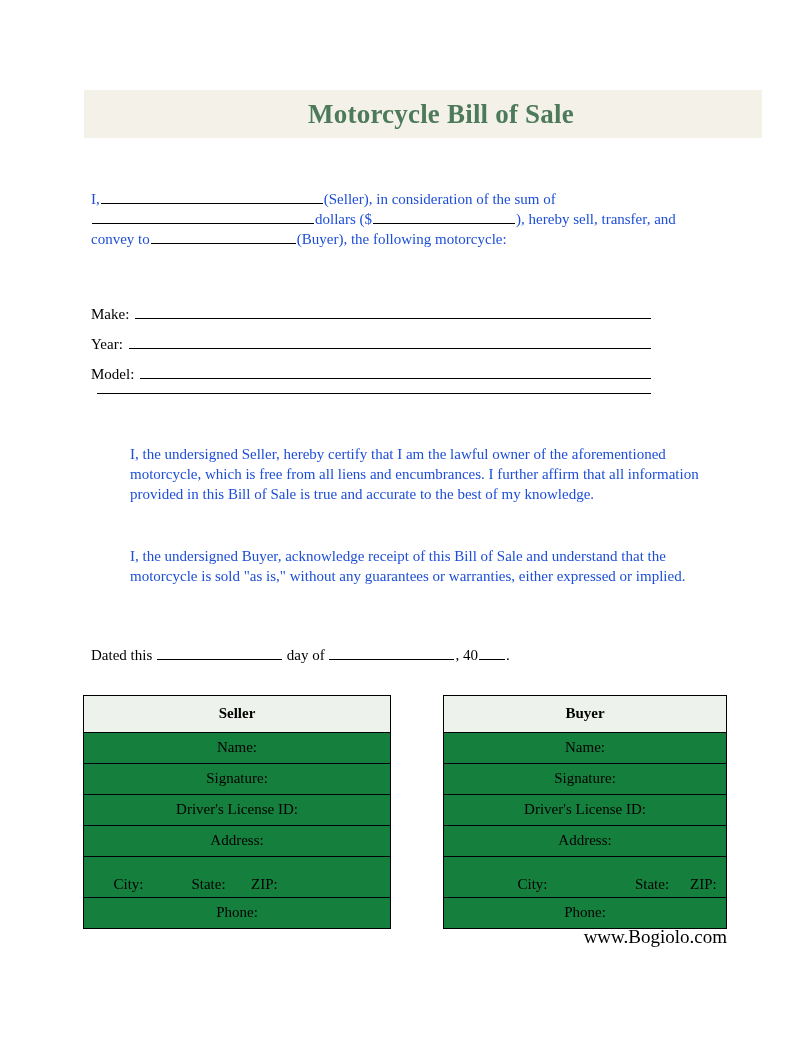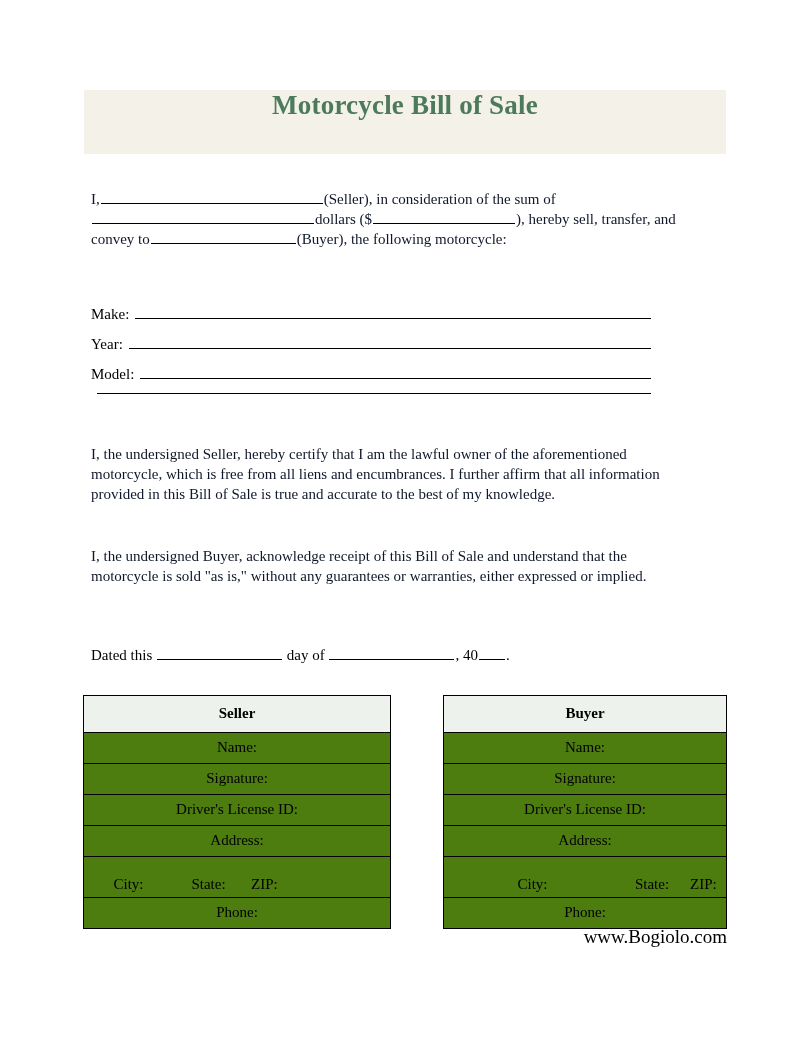--- a/index.html
+++ b/index.html
@@ -23,40 +23,41 @@
     height: 1048px;
     background: #ffffff;
   }
 
   
   .title-band {
     position: absolute;
     left: 84px;
     top: 90px;
     width: 642px;
-    height: 64px;
+    height: 48px;
     background: #f4f2e8;
     display: flex;
-    align-items: flex-start;
+    align-items: center;
     justify-content: center;
+    padding-left: 36px;
   }
   .title-text {
     font-size: 27px;
     font-weight: bold;
     color: #4e7a5c;
     letter-spacing: 0.2px;
     white-space: nowrap;
   }
 
   
   .para {
     position: absolute;
     font-size: 15px;
     line-height: 20px;
-    color: #0f172a;
+    color: #1d4ed8;
   }
 
   .intro {
     left: 91px;
     top: 189px;
     width: 615px;
   }
   .intro .ln { white-space: nowrap; display: block; }
 
   
@@ -97,21 +98,21 @@
   .cert-seller {
     left: 91px;
     top: 444px;
     width: 618px;
   }
   .cert-buyer {
     left: 91px;
     top: 546px;
     width: 618px;
   }
-  .cert-seller div, .cert-buyer div { white-space: nowrap; }
+  .cert-seller div, .cert-buyer div { white-space: nowrap; margin-left: 39px; }
 
   
   .dated {
     position: absolute;
     left: 91px;
     top: 645px;
     font-size: 15px;
     white-space: nowrap;
   }
   .b-day   { width: 125px; }
@@ -124,21 +125,21 @@
     left: 83px;
     top: 695px;
     width: 644px;
     display: flex;
     justify-content: space-between;
   }
   .sig-table {
     width: 308px;
     border: 1.4px solid #000;
     border-collapse: collapse;
-    background: #4d7c0f;
+    background: #15803d;
   }
   .sig-table.buyer { width: 284px; }
   .sig-table td {
     border-top: 1.4px solid #000;
     font-size: 15px;
     padding: 4px 7px 5px 7px;
     height: 21px;
     vertical-align: middle;
     white-space: nowrap;
     text-align: center;

